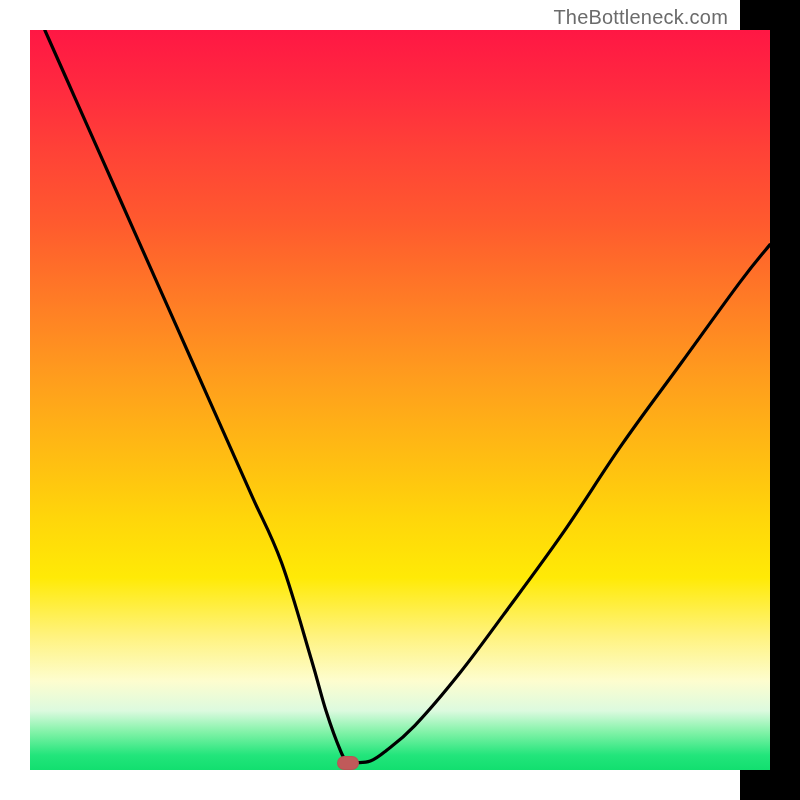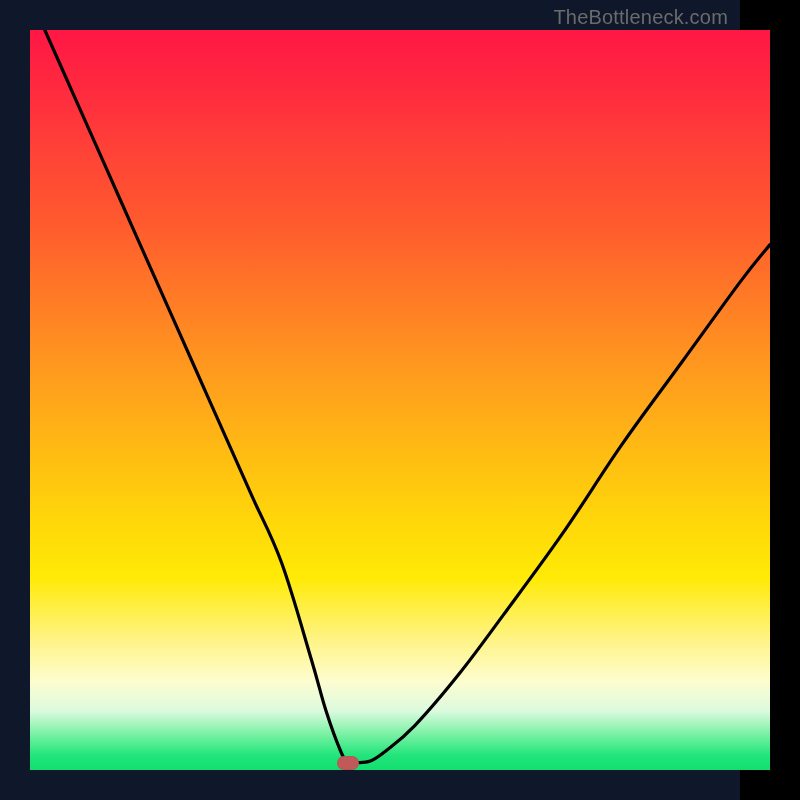--- a/index.html
+++ b/index.html
@@ -10,21 +10,21 @@
     overflow: hidden;
     background: #000;
     font-family: Arial, Helvetica, sans-serif;
   }
   .frame {
     position: absolute;
     left: 0;
     top: 0;
     width: 740px;
     height: 800px;
-    background: #0f172a;
+    background: #ffffff;
   }
   .plot {
     position: absolute;
     left: 30px;
     top: 30px;
     width: 740px;
     height: 740px;
     
     background: linear-gradient(to bottom,
       #ff1744 0%,

